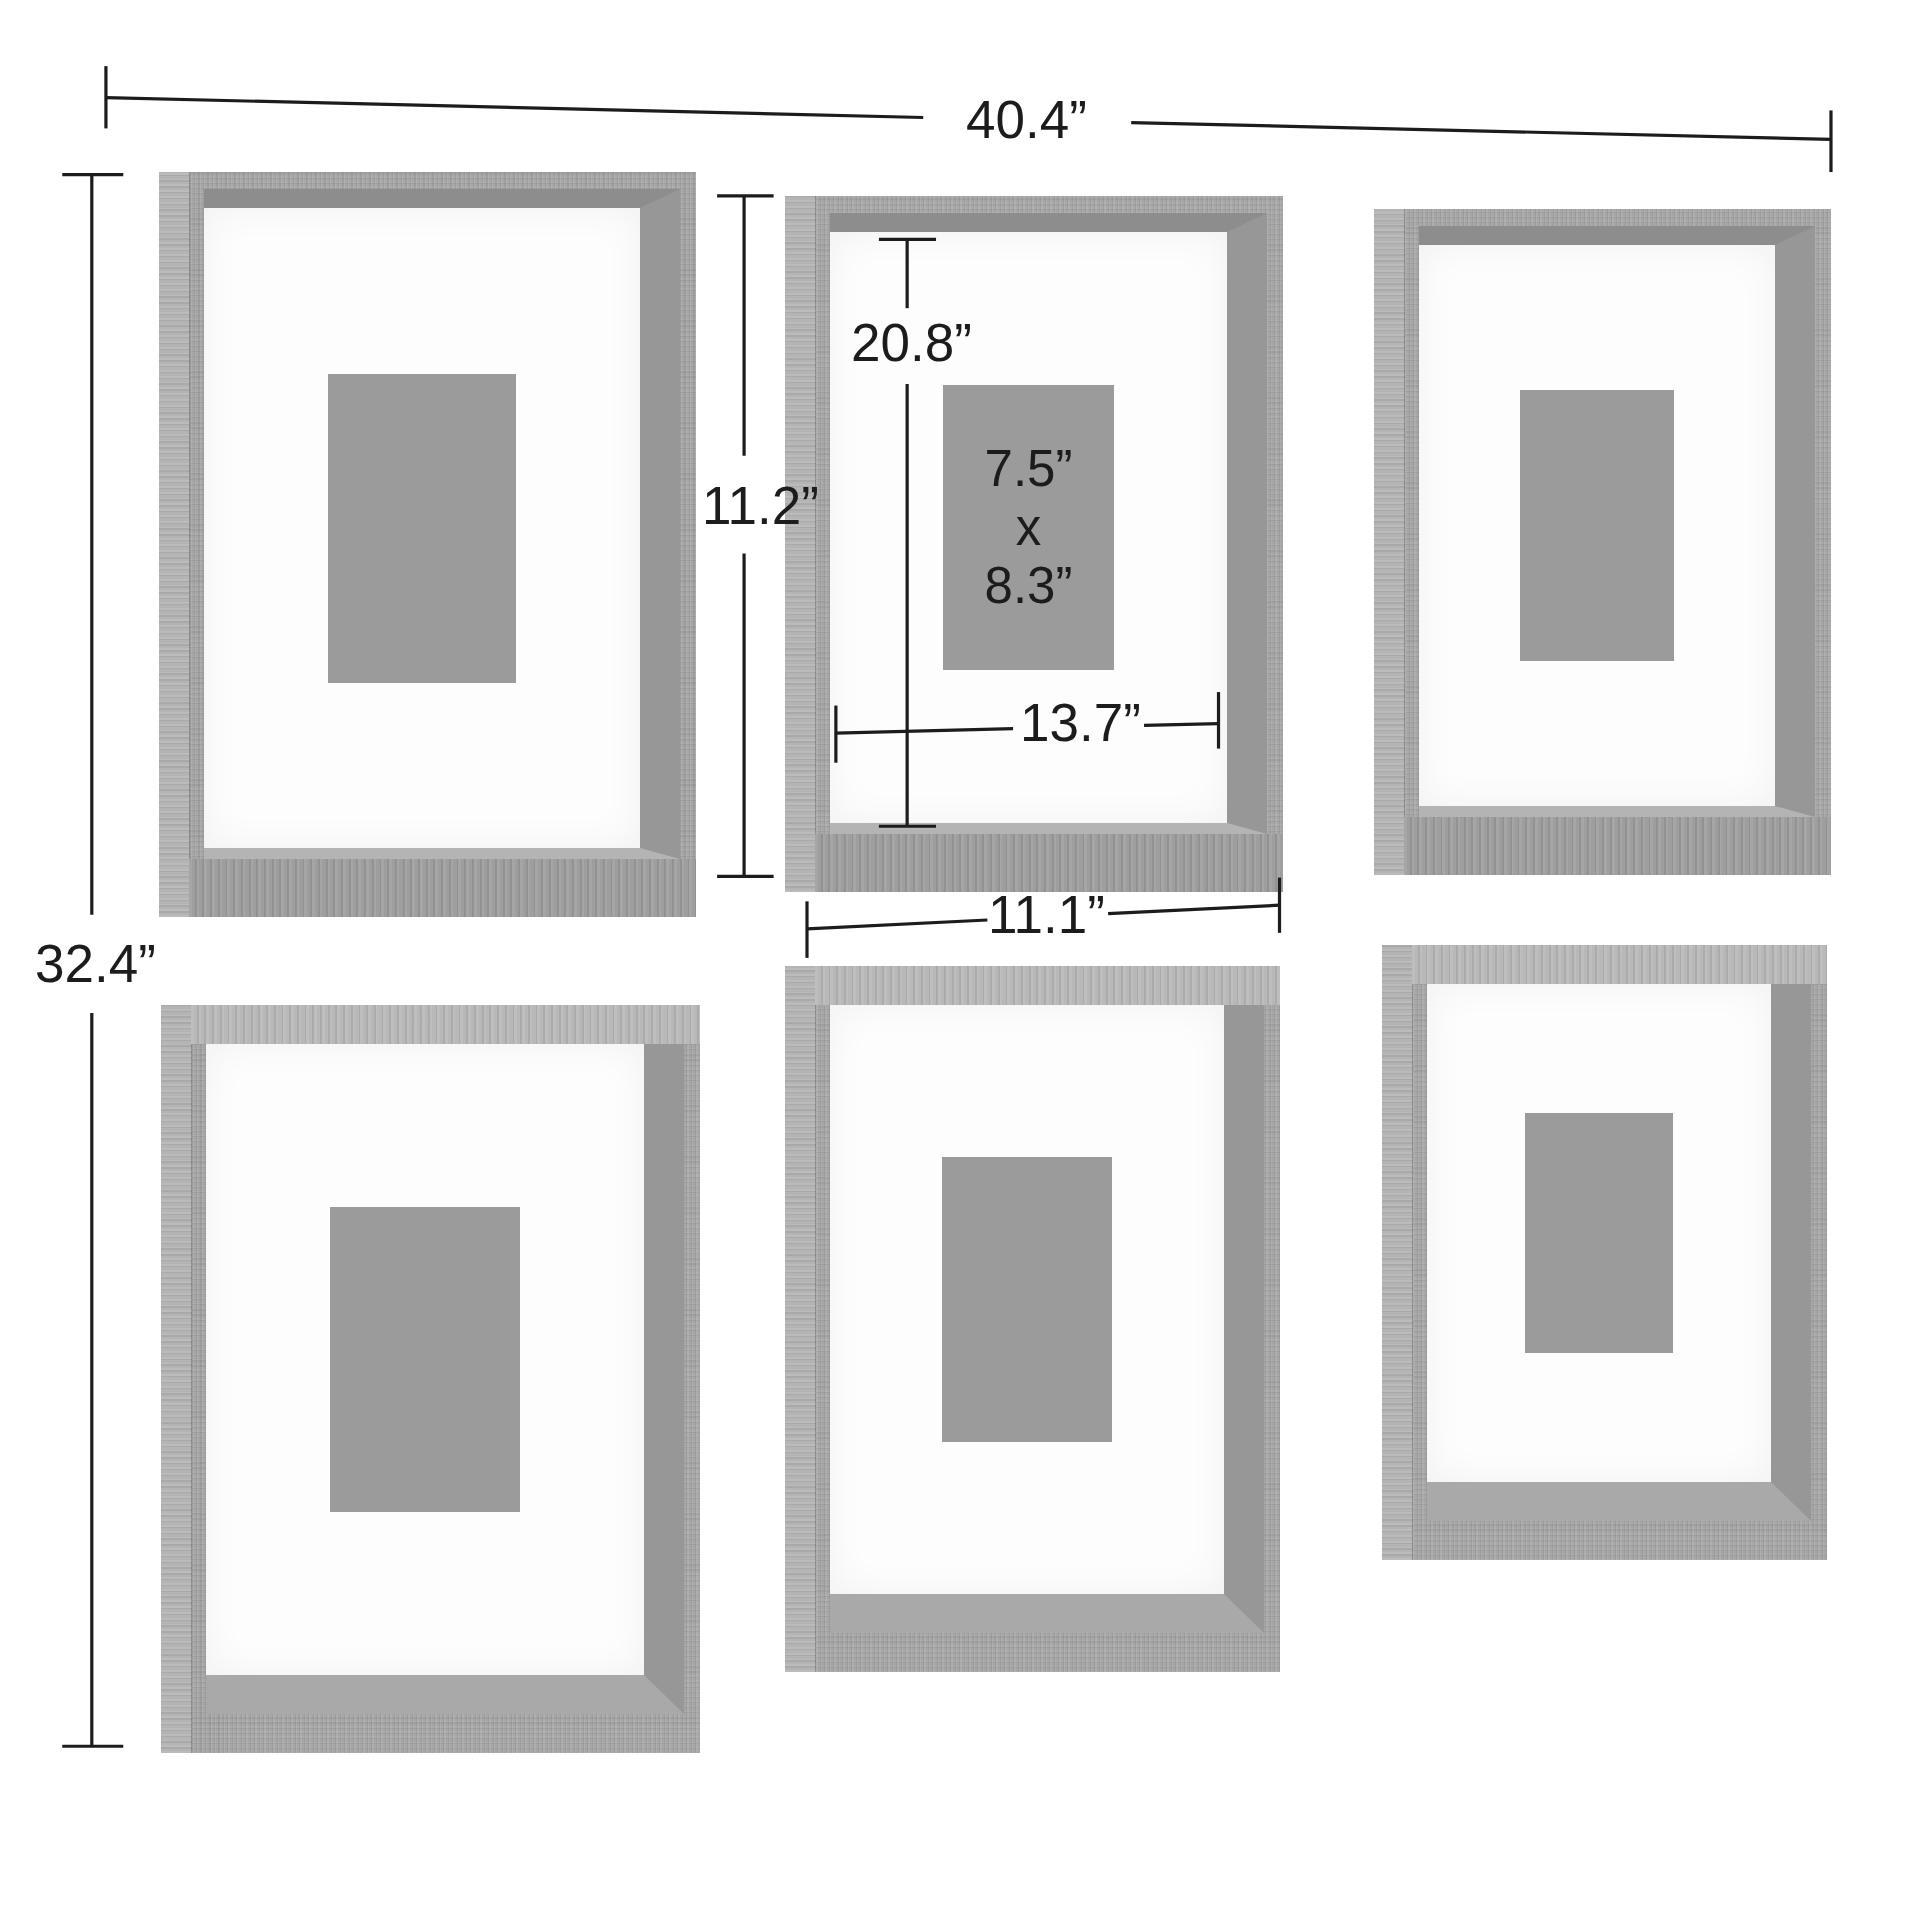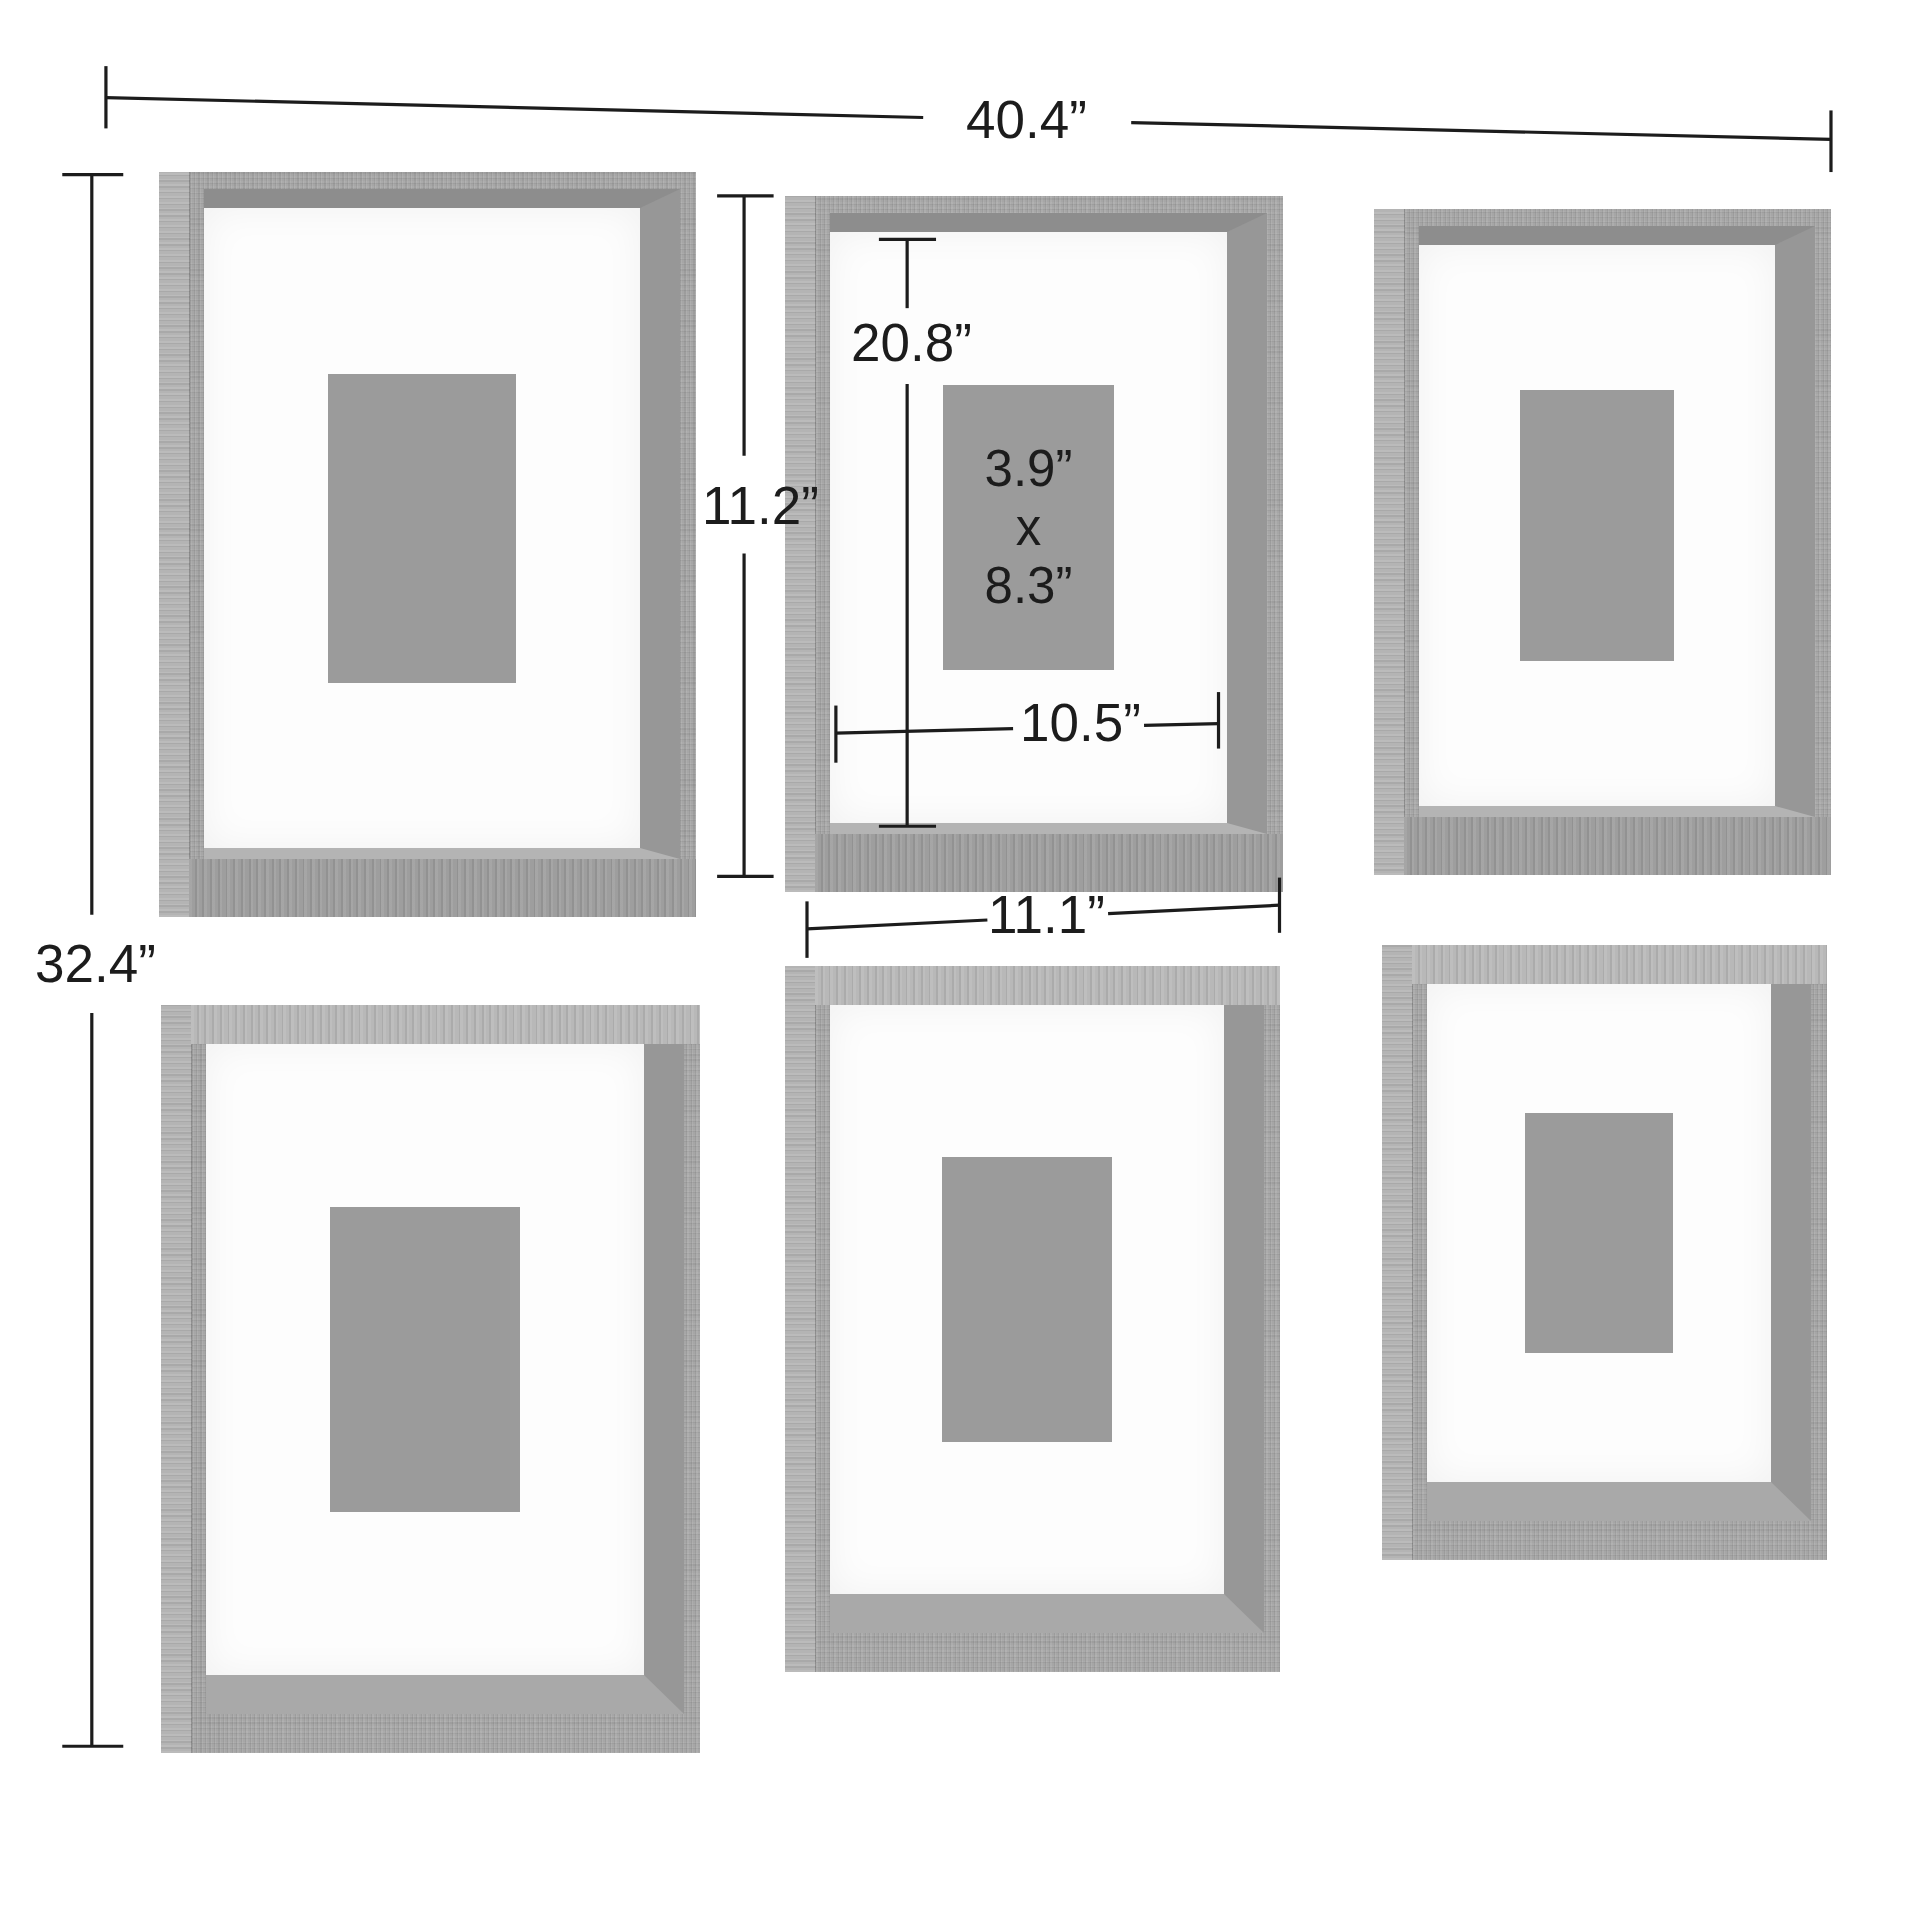--- a/index.html
+++ b/index.html
@@ -106,21 +106,21 @@
       </div>
     </div>
   </div>
 
   <div class="frame r1 f2">
     <div class="side"></div>
     <div class="bottomface"></div>
     <div class="well">
       <div class="mat">
         <div class="photo">
-          <span>3.9”</span>
+          <span>7.5”</span>
           <span>x</span>
           <span>8.3”</span>
         </div>
       </div>
     </div>
   </div>
 
   <div class="frame r1 f3">
     <div class="side"></div>
     <div class="bottomface"></div>
@@ -197,17 +197,17 @@
       <line x1="1993" y1="1367" x2="1993" y2="1453"></line>
       <line x1="1257" y1="1447" x2="1538" y2="1433"></line>
       <line x1="1726" y1="1423" x2="1993" y2="1410"></line>
     </g>
   </svg>
 
   <div class="dim-label lbl-overall-width">40.4”</div>
   <div class="dim-label lbl-overall-height">32.4”</div>
   <div class="dim-label lbl-frame-height">11.2”</div>
   <div class="dim-label lbl-opening-top-offset">20.8”</div>
-  <div class="dim-label lbl-mat-opening-width">10.5”</div>
+  <div class="dim-label lbl-mat-opening-width">13.7”</div>
   <div class="dim-label lbl-frame-width">11.1”</div>
 
 </div>
 
 
 </body></html>

